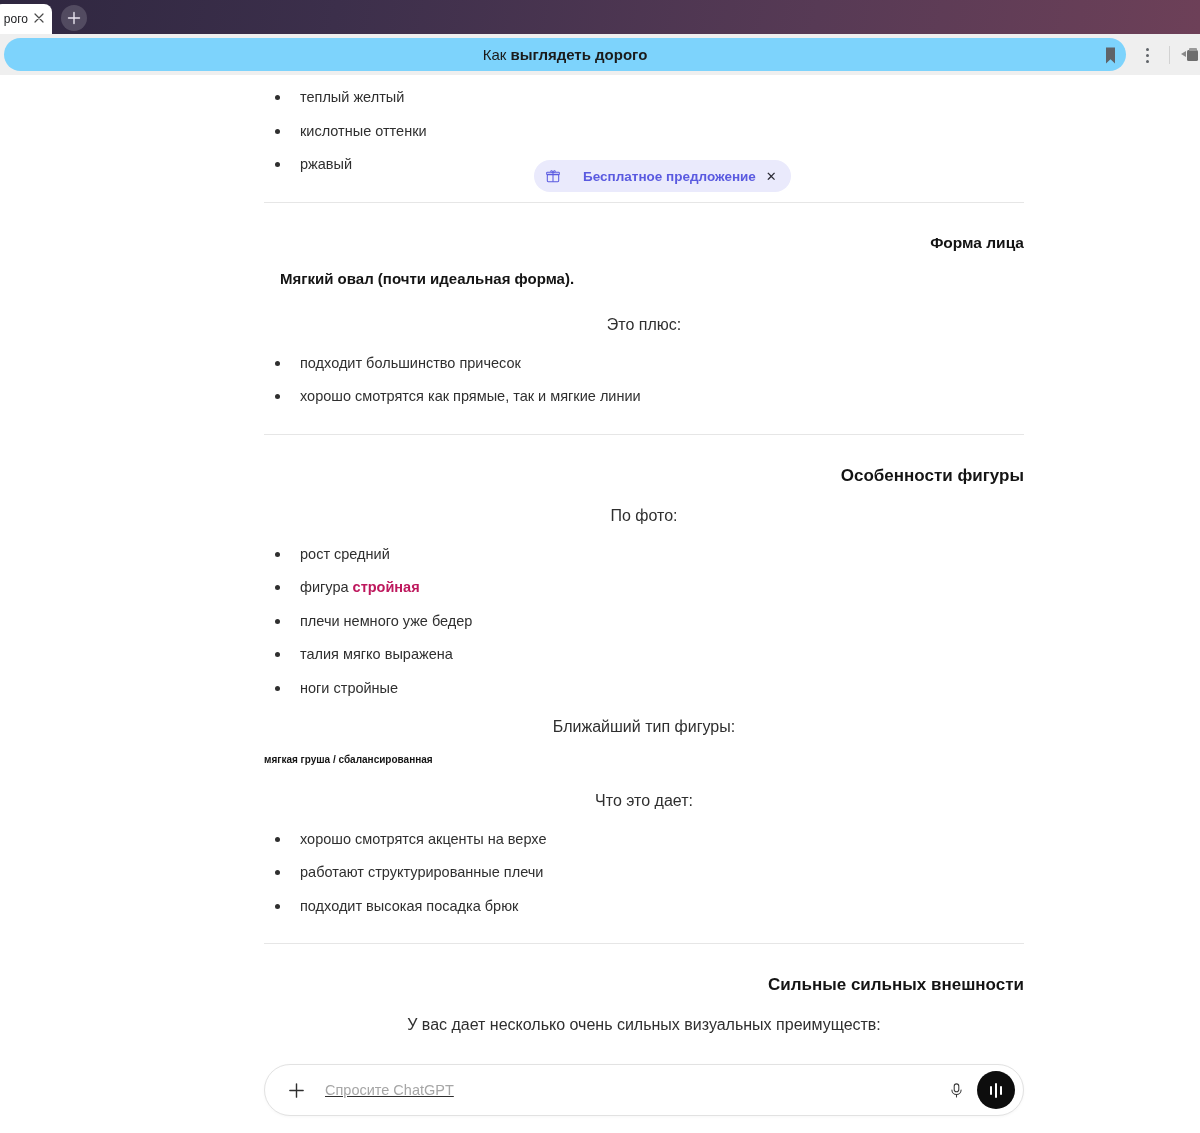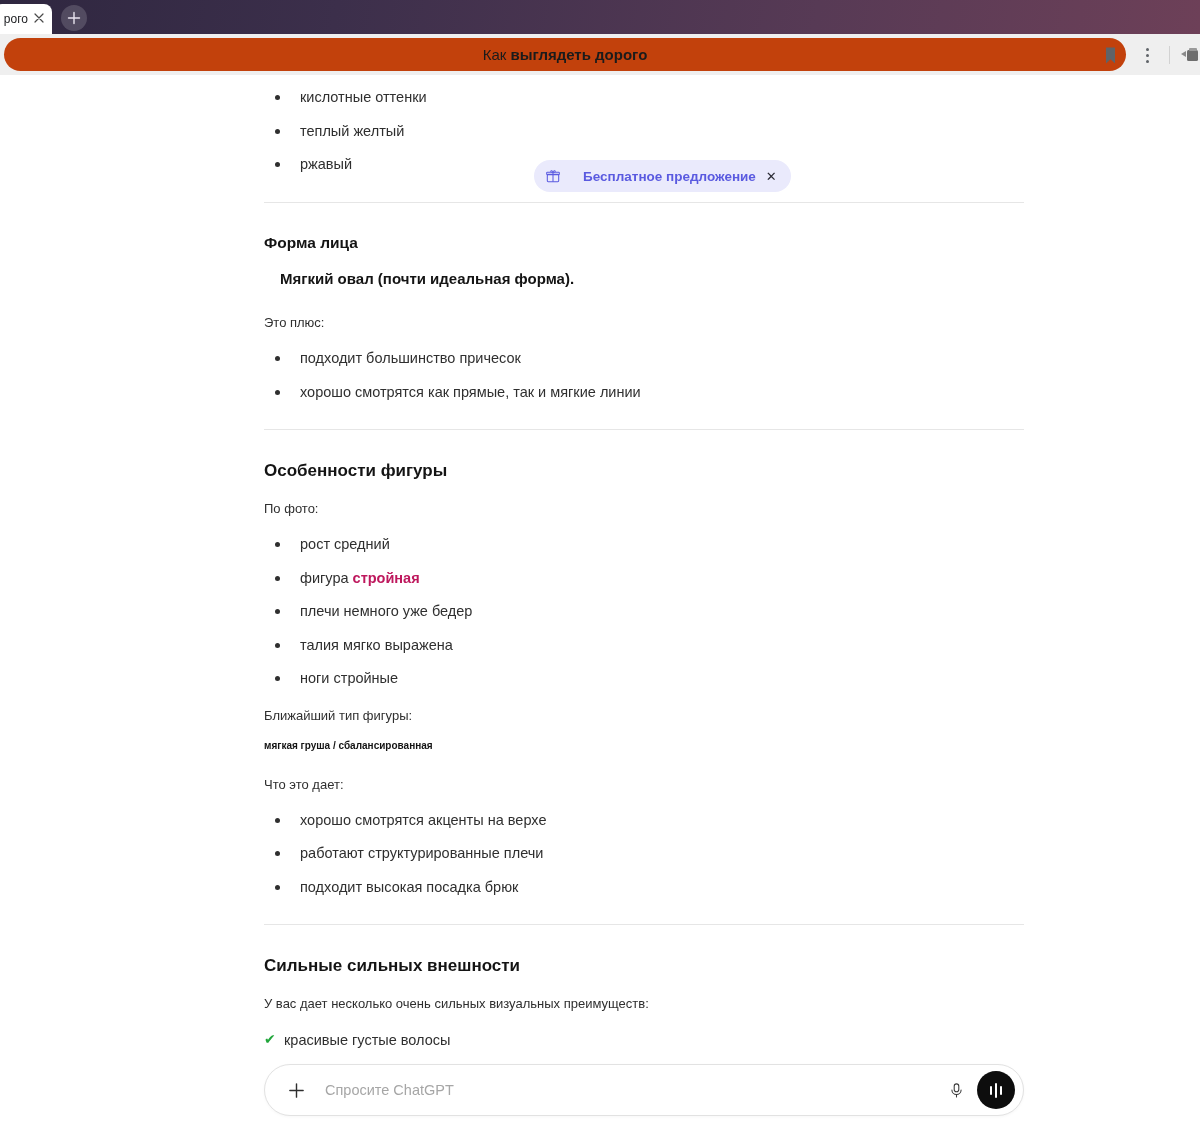--- a/index.html
+++ b/index.html
@@ -85,21 +85,21 @@
     align-items: center;
     padding: 0 4px 0 0;
   }
 
   .omnibox {
     position: absolute;
     left: 4px;
     top: 4px;
     right: 74px;
     height: 33px;
-    background: #c2410c;
+    background: #7dd3fc;
     border-radius: 17px;
     display: flex;
     align-items: center;
     justify-content: center;
   }
 
   .omnibox-title {
     font-size: 15px;
     color: #1b1b1b;
     white-space: nowrap;
@@ -167,24 +167,25 @@
   }
 
   .content {
     position: absolute;
     left: 264px;
     top: -22px;
     width: 760px;
   }
 
   .p {
-    font-size: 13px;
+    font-size: 16px;
     color: #2f2f2f;
     line-height: 1.55;
     margin: 0 0 14px 0;
+    text-align: center;
   }
 
   ul.bullets {
     list-style: none;
     margin: 0 0 16px 0;
     padding: 0;
   }
   ul.bullets li {
     position: relative;
     padding-left: 36px;
@@ -211,20 +212,21 @@
     margin: 26px 0 30px 0;
     width: 760px;
   }
 
   h3.section-title {
     font-size: 15.5px;
     font-weight: 700;
     color: #141414;
     margin: 0 0 17px 0;
     line-height: 1.3;
+    text-align: right;
   }
   h3.section-title.big {
     font-size: 17px;
   }
 
   p.lead-bold {
     font-size: 15px;
     font-weight: 700;
     color: #141414;
     margin: 0 0 26px 16px;
@@ -345,20 +347,21 @@
 
   .composer-input {
     flex: 1 1 auto;
     border: none;
     outline: none;
     background: transparent;
     font-family: "Liberation Sans", "DejaVu Sans", sans-serif;
     font-size: 14.5px;
     color: #2f2f2f;
     padding-left: 14px;
+    text-decoration: underline;
   }
   .composer-input::placeholder { color: #a6a6a6; }
 
   .mic-btn {
     width: 30px;
     height: 30px;
     display: flex;
     align-items: center;
     justify-content: center;
     cursor: pointer;
@@ -449,22 +452,22 @@
         </svg>
       </span>
       <span class="offer-label">Бесплатное предложение</span>
       <span class="offer-close">✕</span>
     </div>
 
     <div class="content">
 
       <ul class="bullets">
         <li>ярко-оранжевый</li>
+        <li>теплый желтый</li>
         <li>кислотные оттенки</li>
-        <li>теплый желтый</li>
         <li>ржавый</li>
       </ul>
 
       <hr class="divider">
 
       <h3 class="section-title">Форма лица</h3>
       <p class="lead-bold">Мягкий овал (почти идеальная форма).</p>
       <p class="p">Это плюс:</p>
       <ul class="bullets">
         <li>подходит большинство причесок</li>

